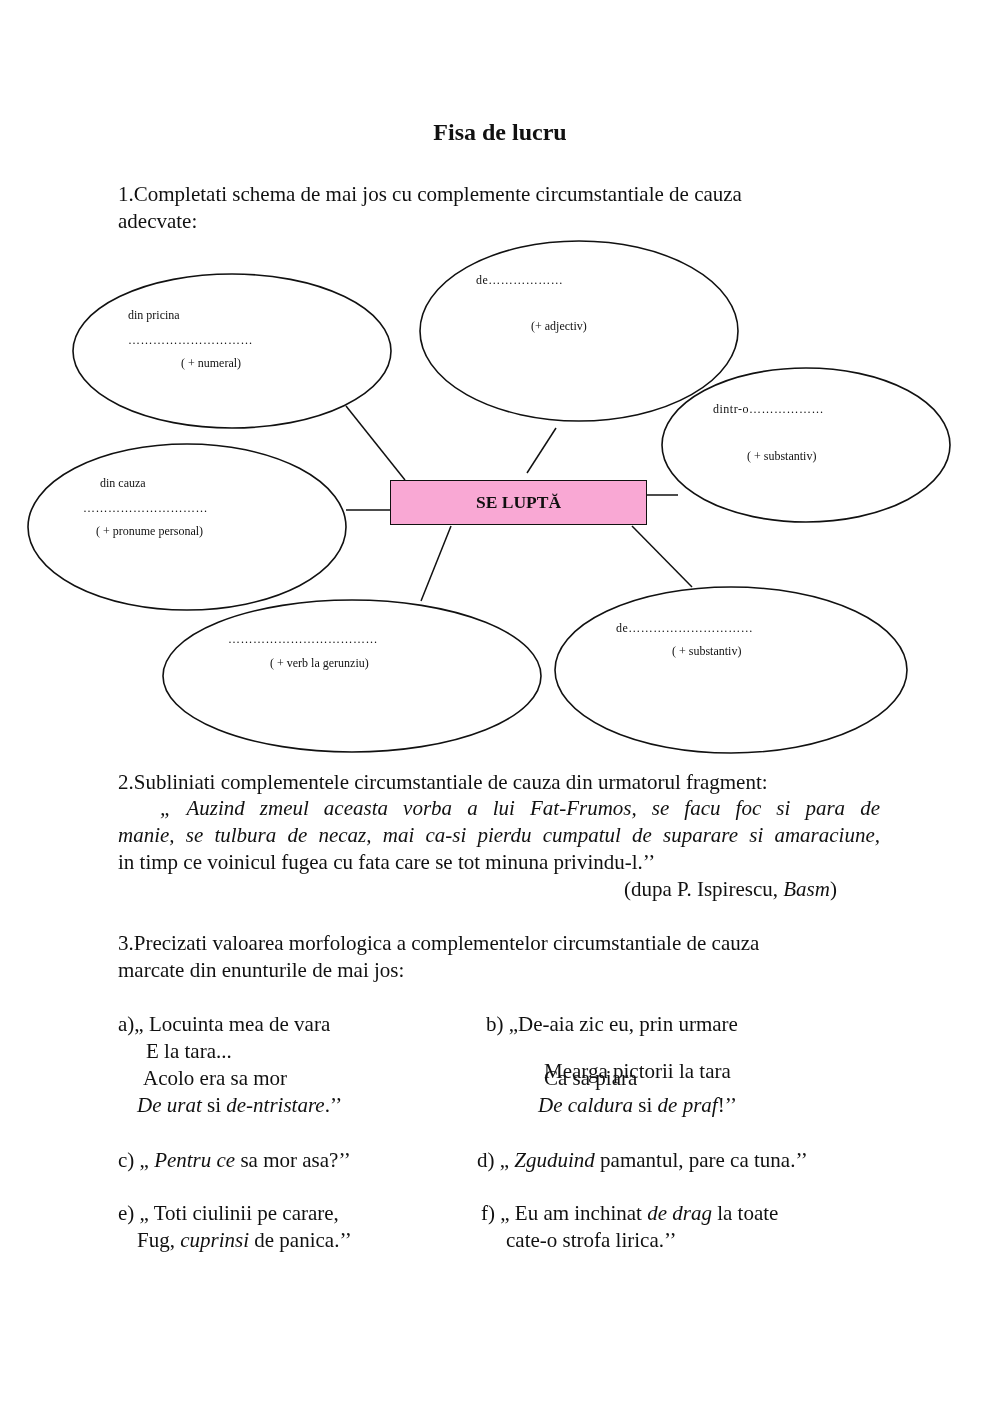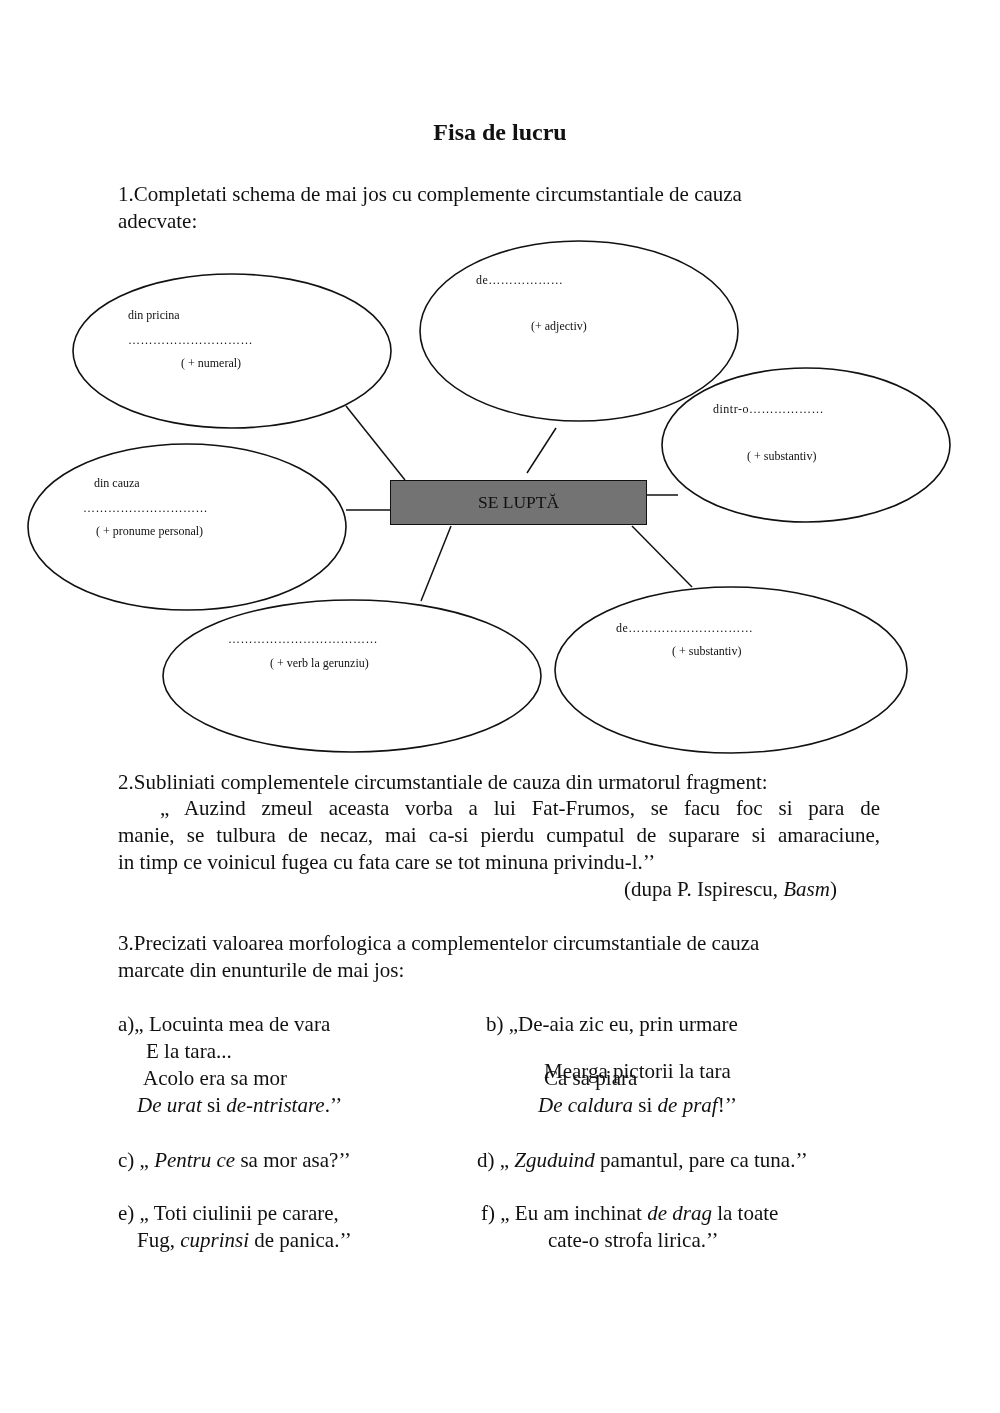--- a/index.html
+++ b/index.html
@@ -5,22 +5,22 @@
   html, body { margin: 0; padding: 0; background: #ffffff; }
   body { width: 1000px; height: 1413px; position: relative; overflow: hidden;
          font-family: "Liberation Serif", "DejaVu Serif", serif; color: #111; }
   .abs { position: absolute; white-space: nowrap; }
   .title { left: 0; width: 1000px; top: 119px; text-align: center; font-size: 24px; font-weight: bold; }
   .p { font-size: 21px; line-height: 27px; }
   .diag-text { font-size: 12px; line-height: 22px; }
   .diagram { position: absolute; left: 0; top: 0; width: 1000px; height: 1413px; }
   .box { position: absolute; left: 390px; top: 480px; width: 257px; height: 45px;
          border: 1.6px solid #111; box-sizing: border-box; display: flex;
-         align-items: center; justify-content: center; font-weight: normal; font-size: 17.5px; background: #737373; }
-  .justify { text-align: justify; text-align-last: justify; }
+         align-items: center; justify-content: center; font-weight: bold; font-size: 17.5px; background: #f9a8d4; }
+  .justify { text-align: justify; text-align-last: justify; font-style: italic; }
   i { font-style: italic; }
 </style>
 </head>
 <body>
 
 <div class="abs title">Fisa de lucru</div>
 
 <div class="abs p" style="left:118px; top:181px;">1.Completati schema de mai jos cu complemente circumstantiale de cauza</div>
 <div class="abs p" style="left:118px; top:208px;">adecvate:</div>
 
@@ -48,21 +48,21 @@
 <div class="abs diag-text" style="left:128px; top:304px;">din pricina</div>
 <div class="abs diag-text" style="left:128px; top:329px; letter-spacing:0.5px;">…………………………</div>
 <div class="abs diag-text" style="left:181px; top:352px;">( + numeral)</div>
 
 <div class="abs diag-text" style="left:476px; top:269px; letter-spacing:0.5px;">de………………</div>
 <div class="abs diag-text" style="left:531px; top:315px;text-align:right;">(+ adjectiv)</div>
 
 <div class="abs diag-text" style="left:713px; top:398px; letter-spacing:0.5px;">dintr-o………………</div>
 <div class="abs diag-text" style="left:747px; top:445px;">( + substantiv)</div>
 
-<div class="abs diag-text" style="left:94px; top:472px;">din cauza</div>
+<div class="abs diag-text" style="left:100px; top:472px;">din cauza</div>
 <div class="abs diag-text" style="left:83px; top:497px; letter-spacing:0.5px;">…………………………</div>
 <div class="abs diag-text" style="left:96px; top:520px;">( + pronume personal)</div>
 
 <div class="abs diag-text" style="left:228px; top:628px; letter-spacing:0.5px;">………………………………</div>
 <div class="abs diag-text" style="left:270px; top:652px;">( + verb la gerunziu)</div>
 
 <div class="abs diag-text" style="left:616px; top:617px; letter-spacing:0.5px;">de…………………………</div>
 <div class="abs diag-text" style="left:672px; top:640px;">( + substantiv)</div>
 
 <div class="abs p" style="left:118px; top:769px;">2.Subliniati complementele circumstantiale de cauza din urmatorul fragment:</div>
@@ -83,13 +83,13 @@
 <div class="abs p" style="left:544px; top:1058px;">Mearga pictorii la tara</div>
 <div class="abs p" style="left:544px; top:1065px;">Ca sa piara</div>
 <div class="abs p" style="left:538px; top:1092px;"><i>De caldura</i><span> si </span><i>de praf</i><span>!’’</span></div>
 
 <div class="abs p" style="left:118px; top:1147px;"><span>c) „ </span><i>Pentru ce</i><span> sa mor asa?’’</span></div>
 <div class="abs p" style="left:477px; top:1147px;"><span>d) „ </span><i>Zguduind</i><span> pamantul, pare ca tuna.’’</span></div>
 
 <div class="abs p" style="left:118px; top:1200px;">e) „ Toti ciulinii pe carare,</div>
 <div class="abs p" style="left:137px; top:1227px;"><span>Fug, </span><i>cuprinsi</i><span> de panica.’’</span></div>
 <div class="abs p" style="left:481px; top:1200px;"><span>f) „ Eu am inchinat </span><i>de drag</i><span> la toate</span></div>
-<div class="abs p" style="left:548px; top:1227px;text-align:right;">cate-o strofa lirica.’’</div>
+<div class="abs p" style="left:506px; top:1227px;text-align:right;">cate-o strofa lirica.’’</div>
 
 </body></html>

